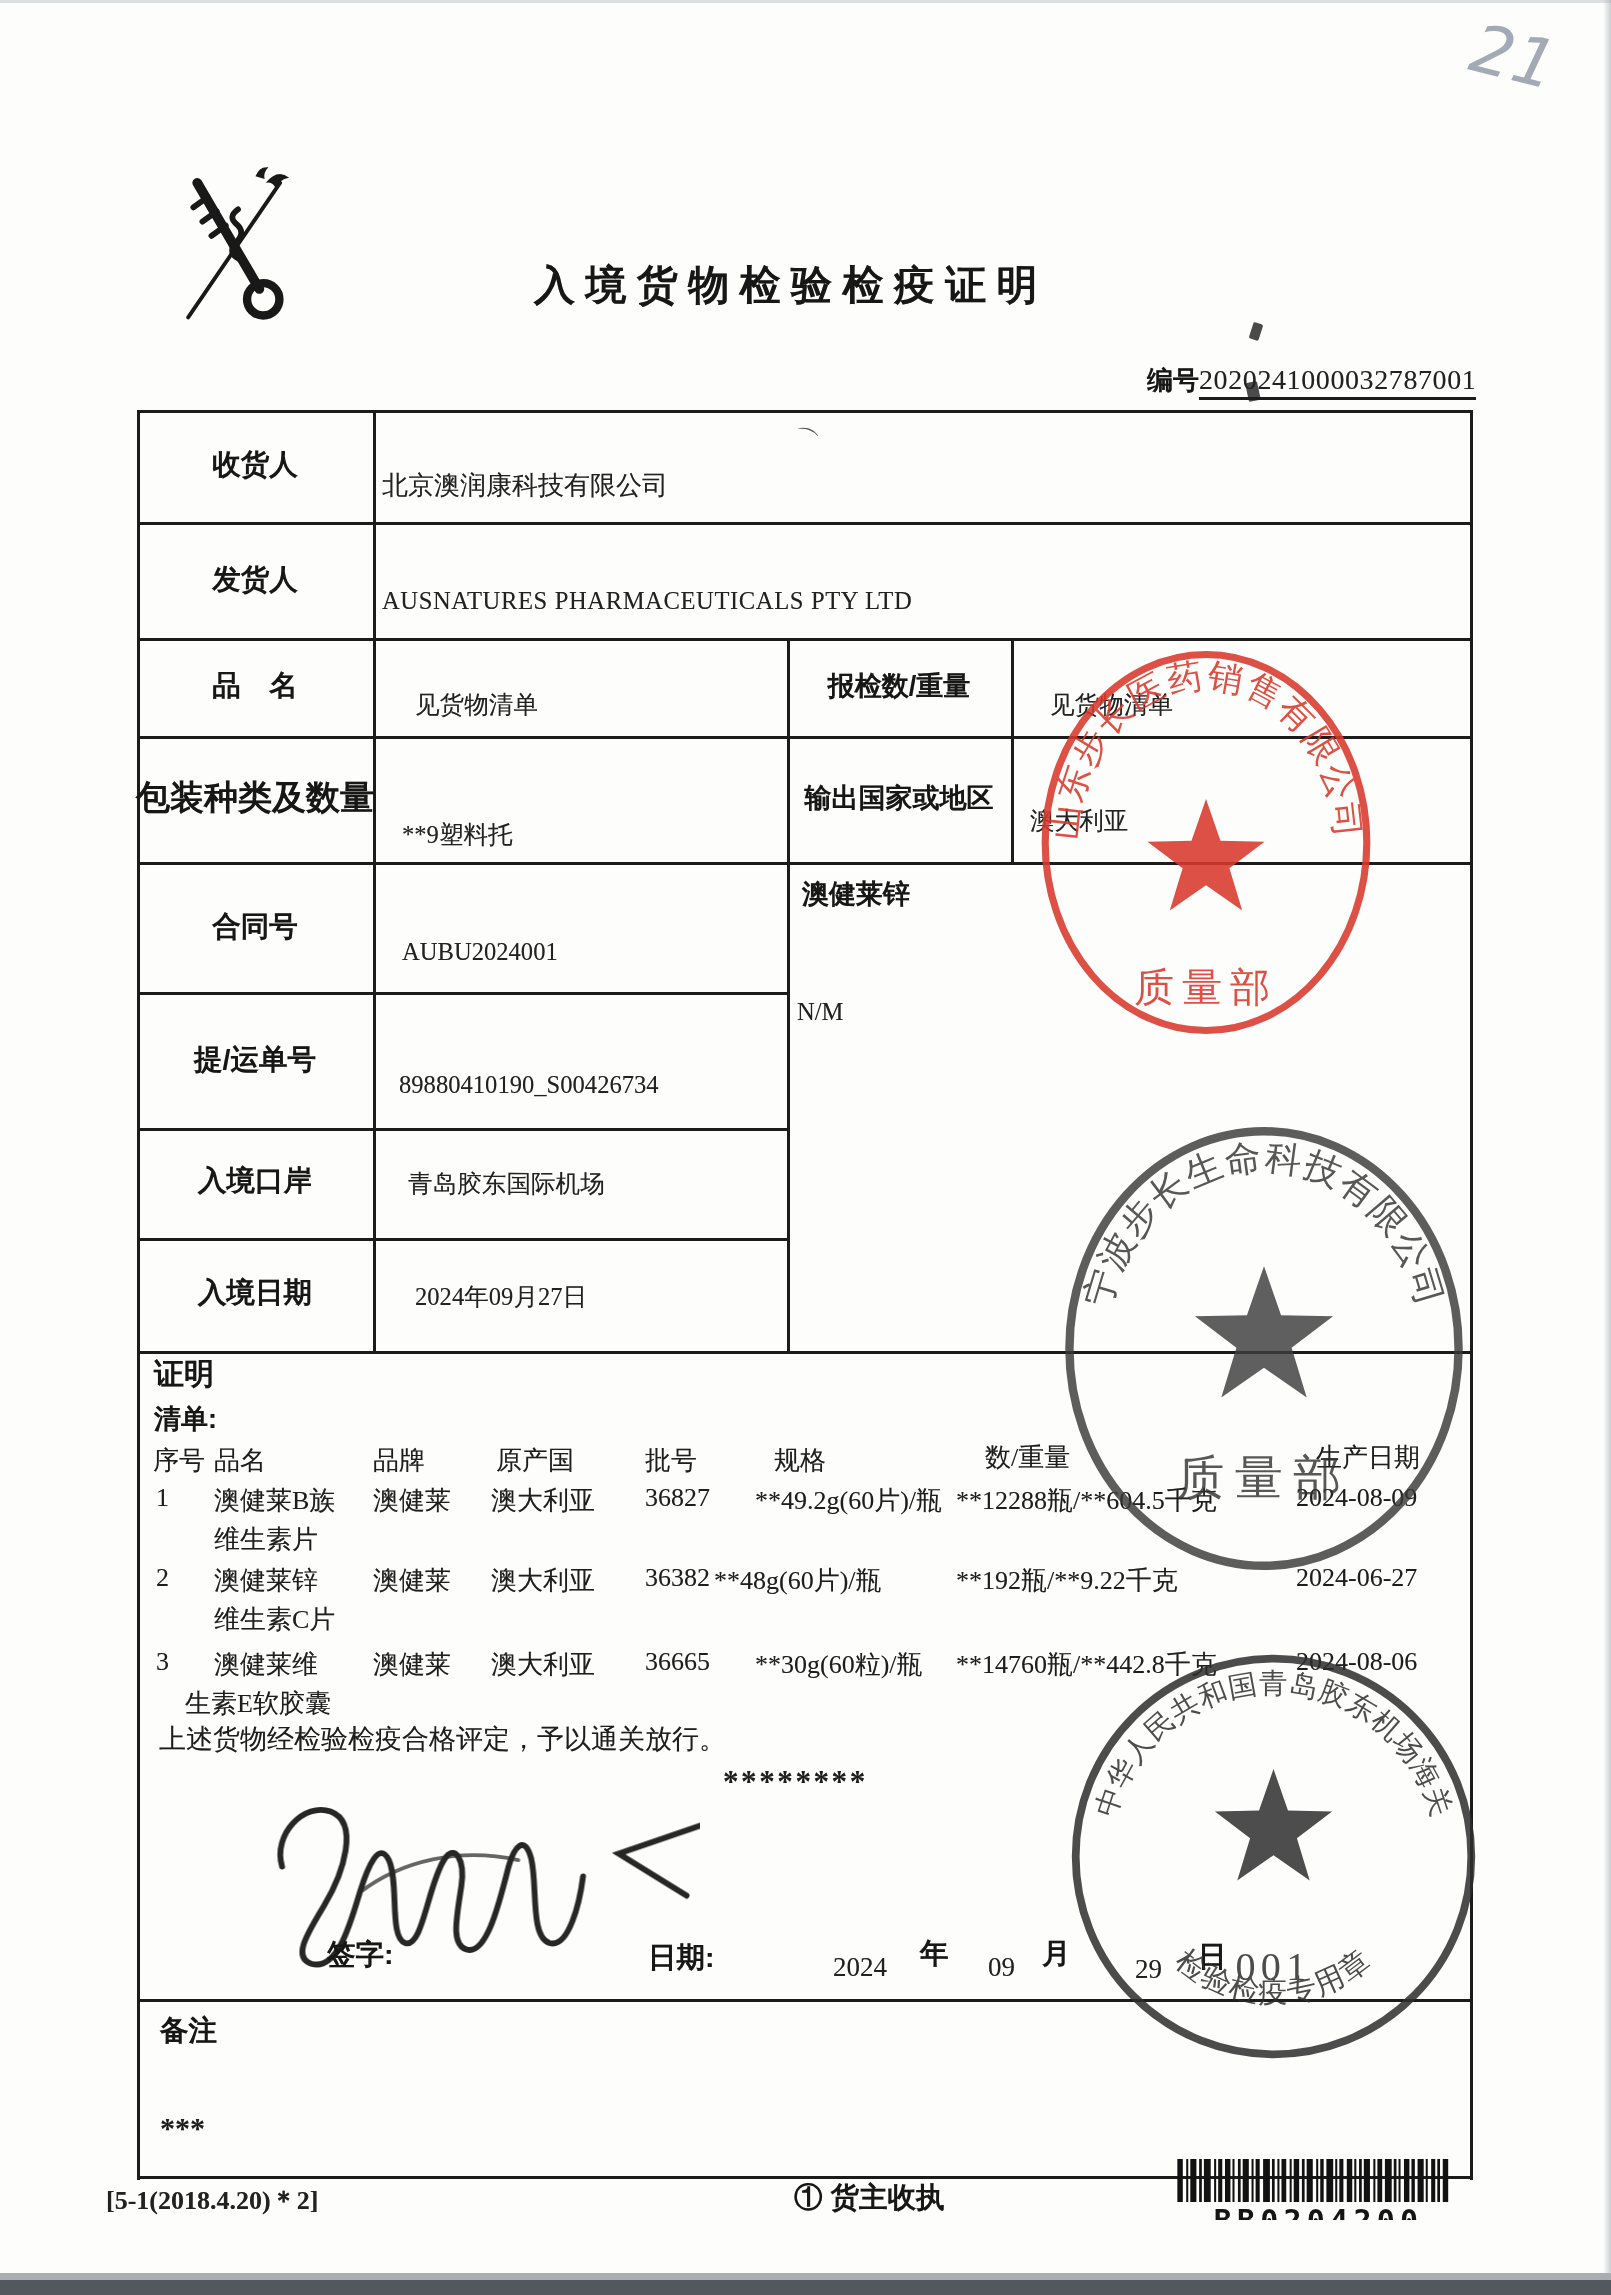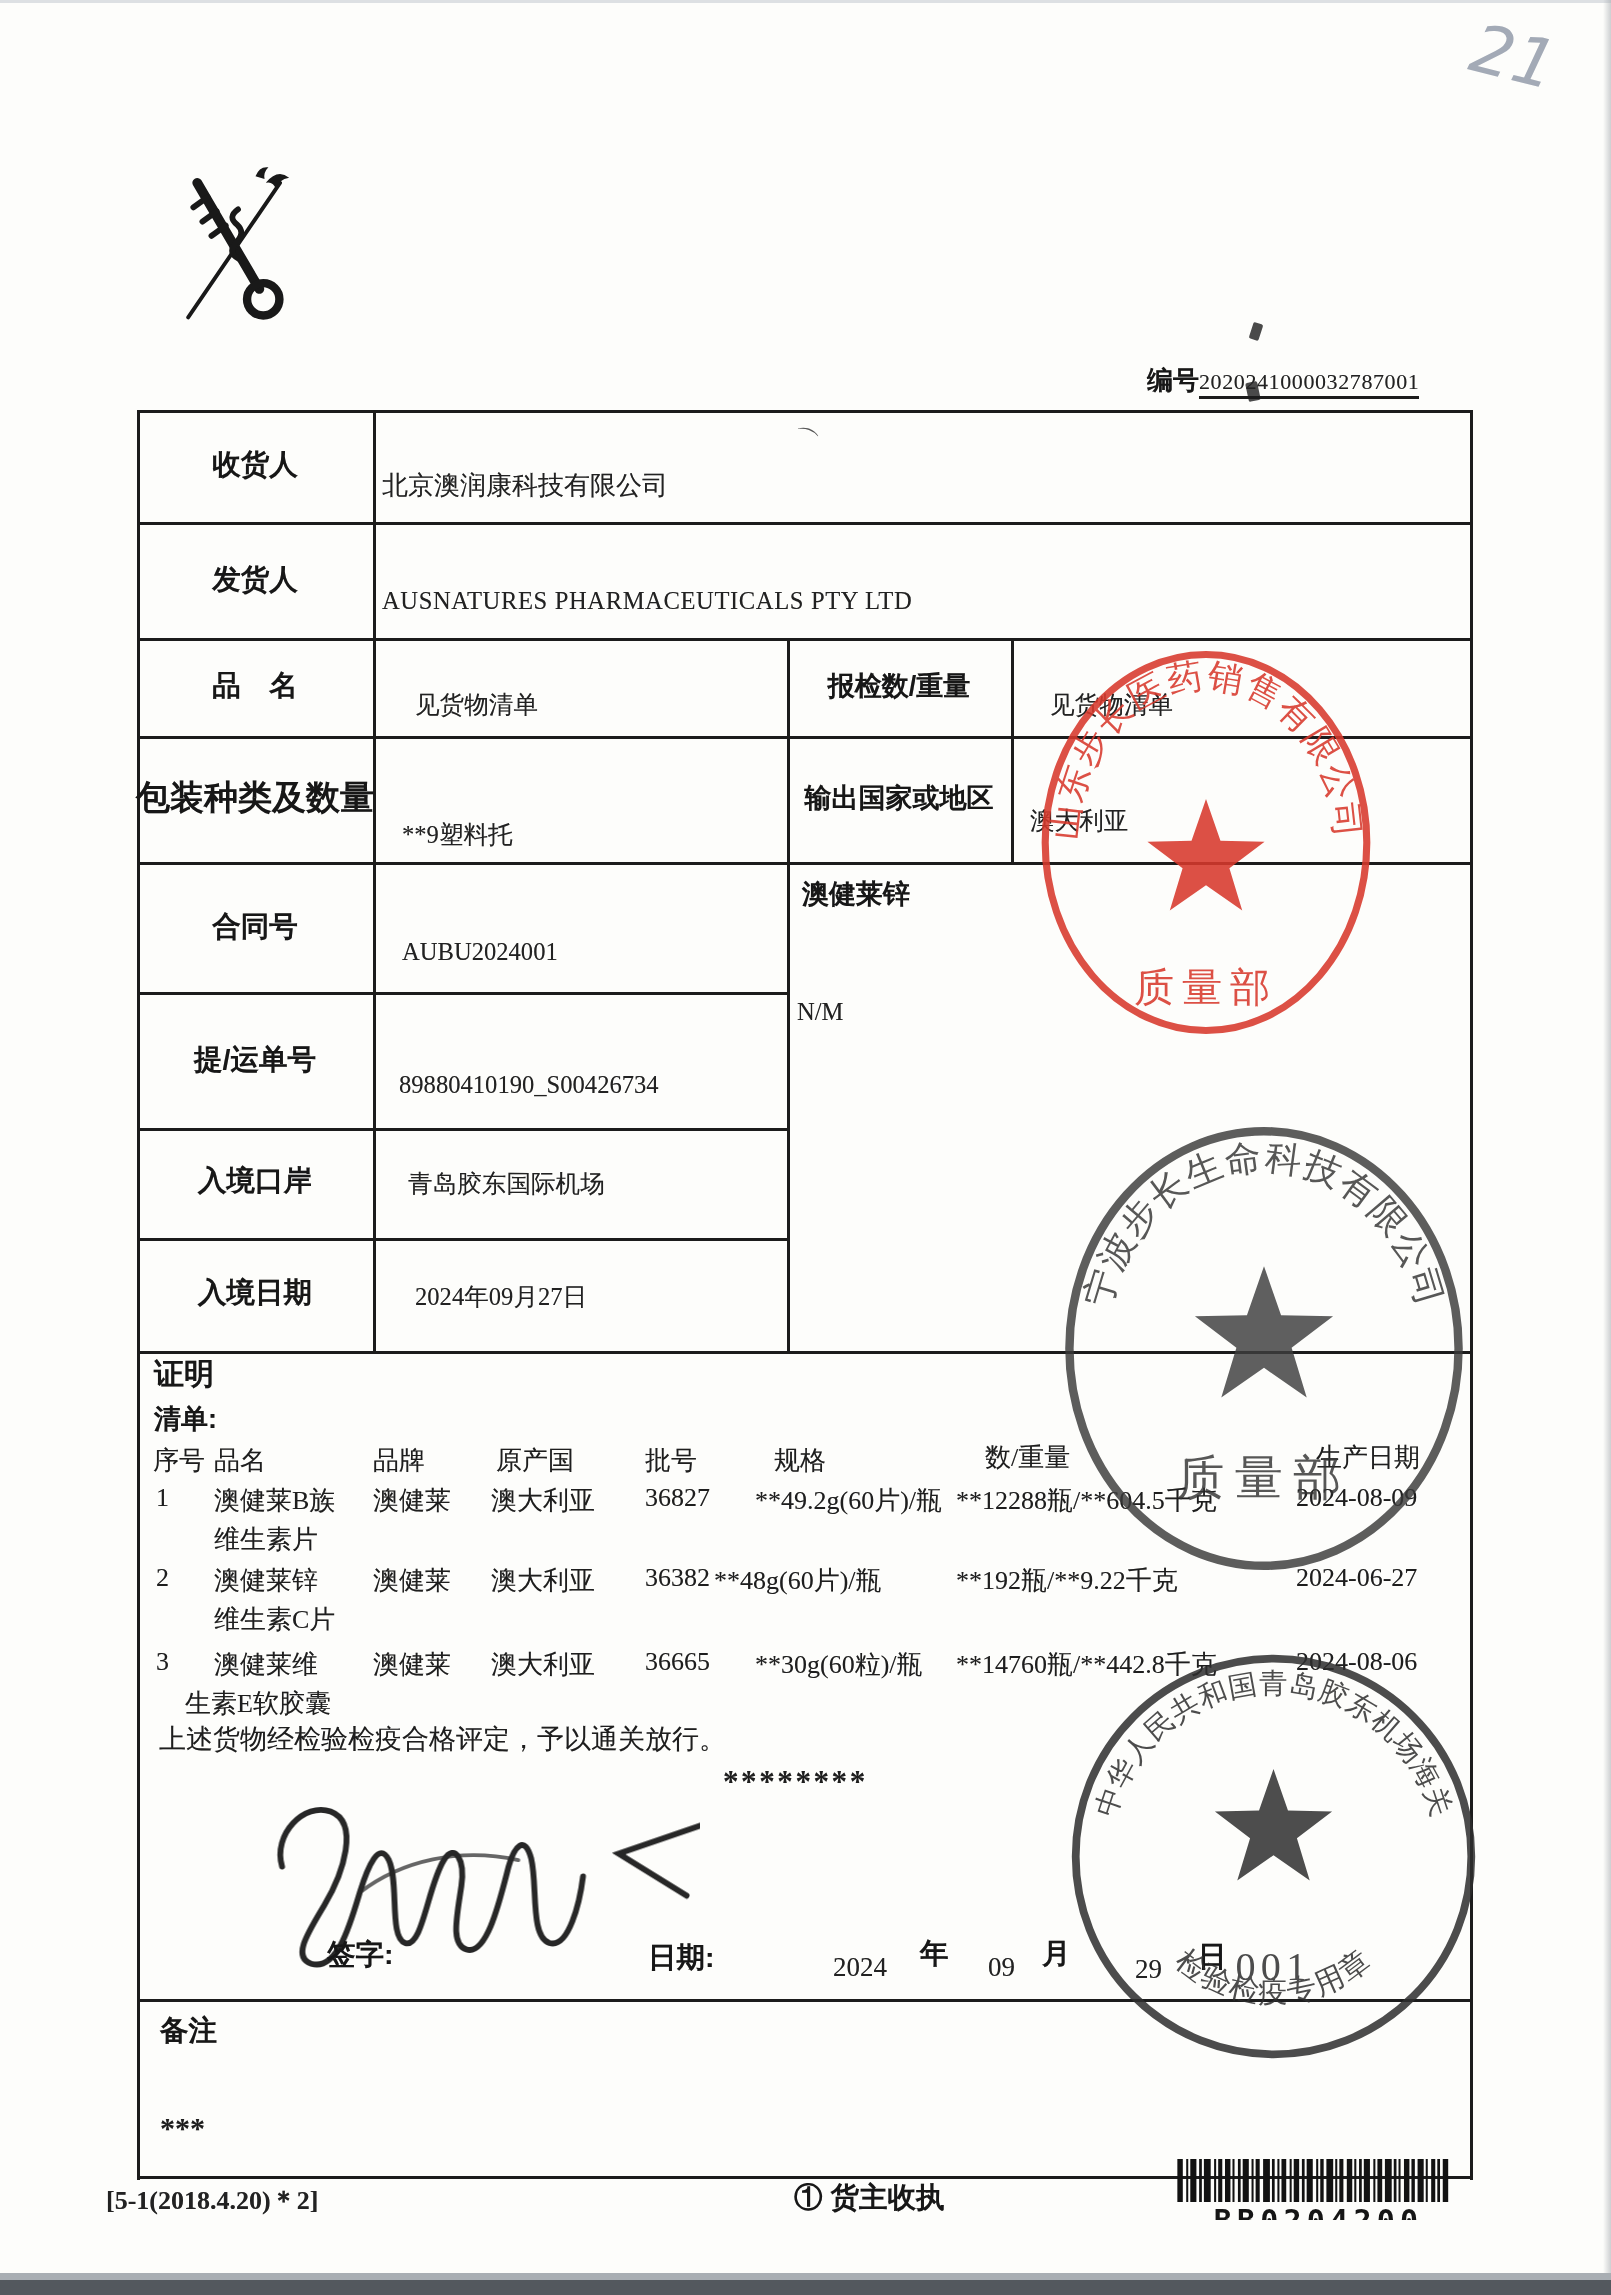--- a/index.html
+++ b/index.html
@@ -41,23 +41,24 @@
       <line x1="52" y1="76" x2="30" y2="92" stroke-width="9"></line>
       <line x1="66" y1="98" x2="44" y2="114" stroke-width="9"></line>
       <circle cx="124" cy="212" r="25" stroke-width="13"></circle>
       <line x1="8" y1="240" x2="150" y2="32" stroke-width="6"></line>
       <path d="M92,152 q-26,-10 -10,-28 q15,-15 2,-27 q-16,-12 1,-24" stroke-width="9"></path>
     </g>
     <path d="M128,32 q18,-22 36,-8 q-16,2 -20,18 q-5,-13 -16,-10 z" fill="#191919"></path>
     <path d="M112,22 q6,-16 20,-14 q-8,8 -6,18 z" fill="#191919"></path>
   </svg>
 
+  <div class="abs lbl" style="left:415px;top:258px;width:752px;text-align:center;font-size:41px;letter-spacing:10.4px;">入境货物检验检疫证明</div>
 
   <div class="abs" style="left:1147px;top:363px;">
-    <span class="lbl" style="font-size:26px;">编号</span><span class="val" style="font-size:22px;letter-spacing:0.6px;border-bottom:3.9px solid #1c1c1c;padding-bottom:1.9px;">2020241000032787001</span>
+    <span class="lbl" style="font-size:26px;">编号</span><span class="val" style="font-size:28px;letter-spacing:0.6px;border-bottom:3.9px solid #1c1c1c;padding-bottom:1.9px;">2020241000032787001</span>
   </div>
 
   <div class="hl" style="left:137px;top:410px;width:1336px;"></div>
   <div class="hl" style="left:137px;top:522px;width:1336px;"></div>
   <div class="hl" style="left:137px;top:638px;width:1336px;"></div>
   <div class="hl" style="left:137px;top:736px;width:1336px;"></div>
   <div class="hl" style="left:137px;top:862px;width:1336px;"></div>
   <div class="hl" style="left:137px;top:992px;width:653px;"></div>
   <div class="hl" style="left:137px;top:1128px;width:653px;"></div>
   <div class="hl" style="left:137px;top:1238px;width:653px;"></div>

